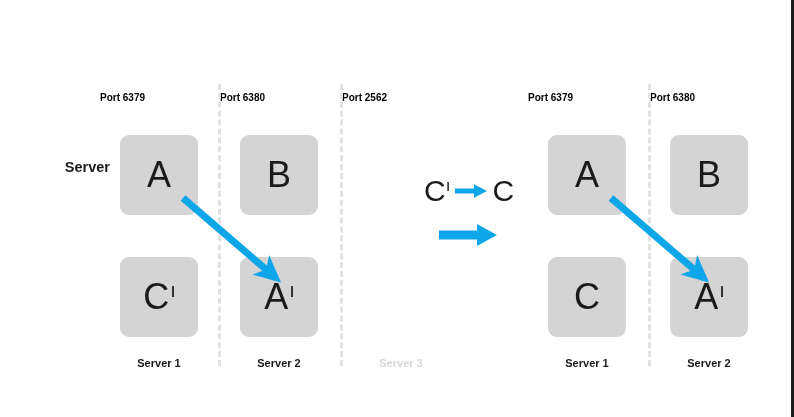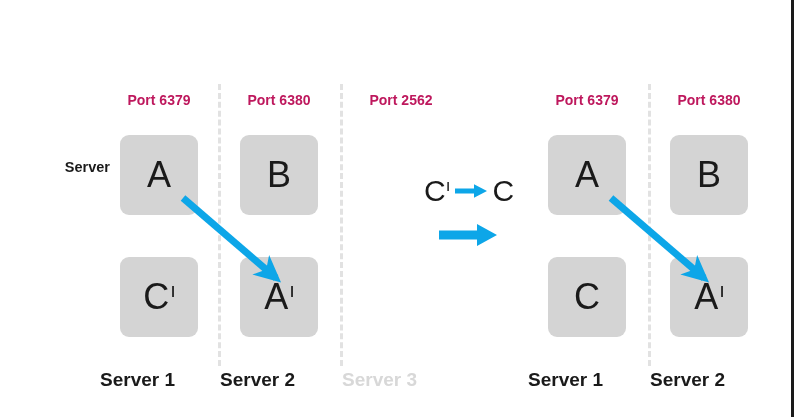--- a/index.html
+++ b/index.html
@@ -45,37 +45,36 @@
     color: #1a1a1a;
   }
   .row-label.master  { top: 159px; }
   .row-label.replica { top: 285px; }
 
   
   .port-label {
     position: absolute;
     top: 92px;
     width: 118px;
-    text-align: center;
-    font-size: 14px;
+    font-size: 10px;
     font-weight: 700;
-    color: #be185d;
+    color: #000000;
     white-space: nowrap;
   }
 
   
   .server-label {
     position: absolute;
     top: 357px;
     width: 118px;
-    font-size: 19px;
+    text-align: center;
+    font-size: 11px;
     font-weight: 700;
     color: #1a1a1a;
     white-space: nowrap;
-    margin-top: 12px;
   }
   .server-label.dim { color: #d8d8d8; }
 
   
   .divider {
     position: absolute;
     top: 84px;
     width: 0;
     height: 282px;
     border-left: 3px dashed #e2e2e2;

